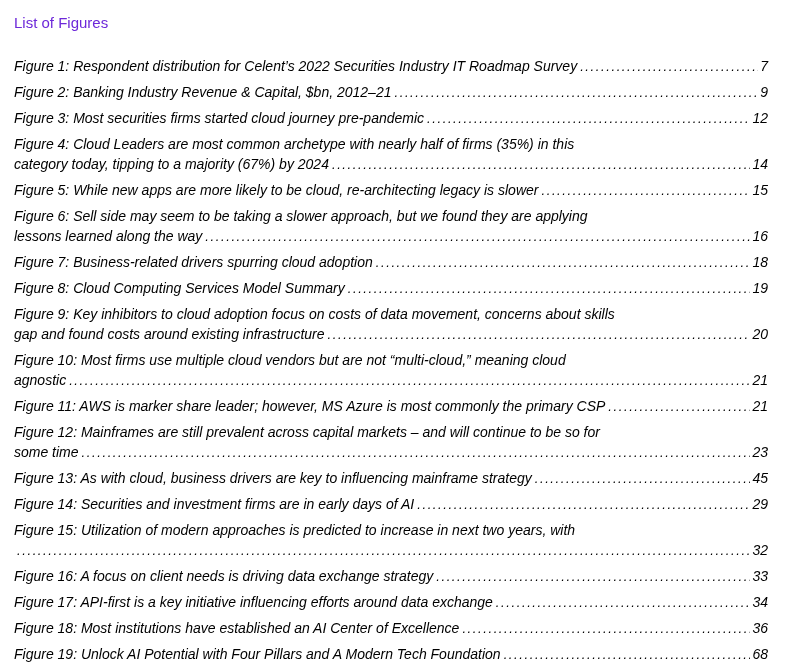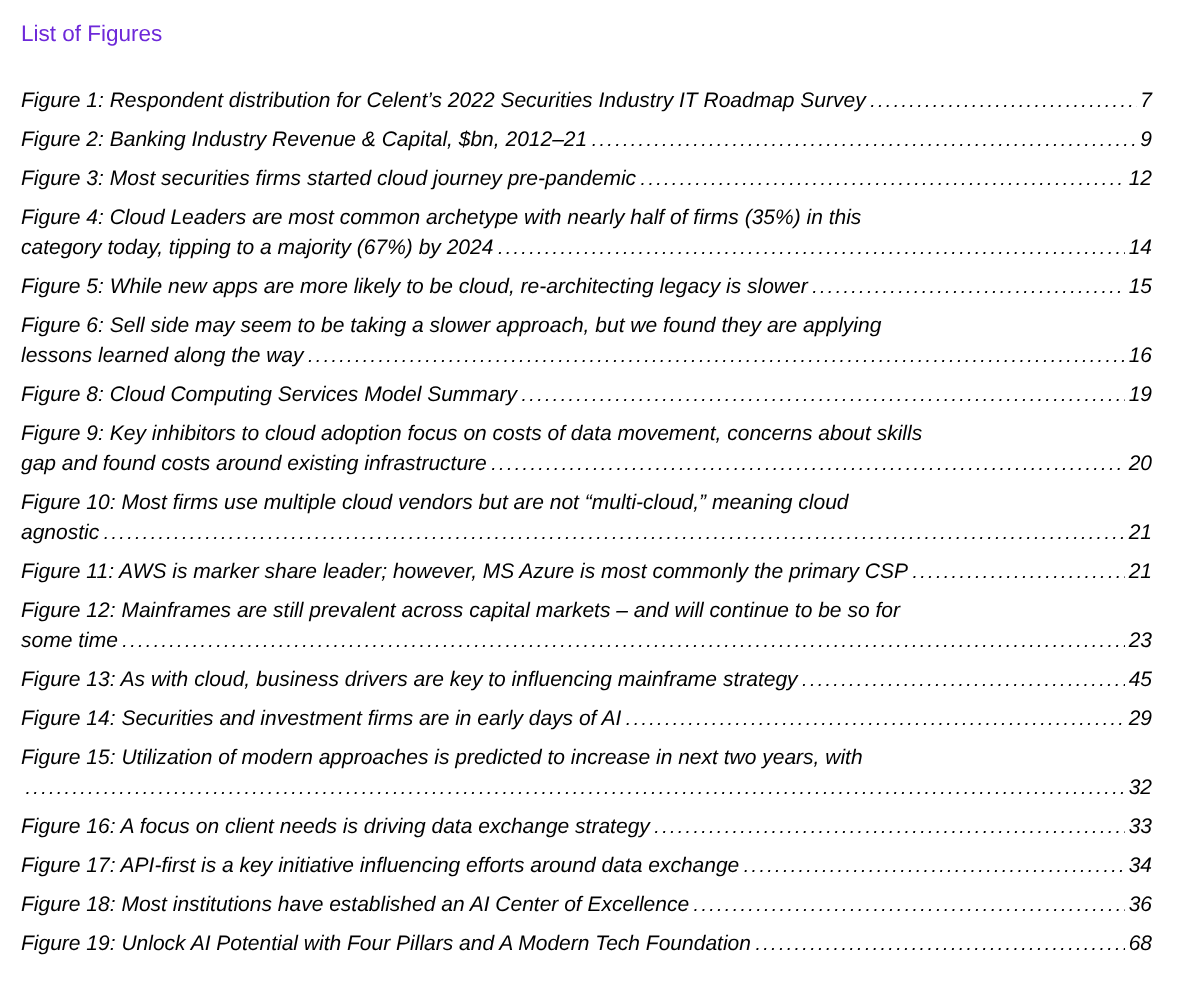--- a/index.html
+++ b/index.html
@@ -108,20 +108,27 @@
       <div class="entry">
         <div class="line"><span class="text">Figure 6: Sell side may seem to be taking a slower approach, but we found they are applying</span></div>
         <div class="line last">
           <span class="text">lessons learned along the way</span>
           <span class="leader"></span>
           <span class="pagenum">16</span>
         </div>
       </div>
       <div class="entry">
         <div class="line last">
+          <span class="text">Figure 7: Business-related drivers spurring cloud adoption</span>
+          <span class="leader"></span>
+          <span class="pagenum">18</span>
+        </div>
+      </div>
+      <div class="entry">
+        <div class="line last">
           <span class="text">Figure 8: Cloud Computing Services Model Summary</span>
           <span class="leader"></span>
           <span class="pagenum">19</span>
         </div>
       </div>
       <div class="entry">
         <div class="line"><span class="text">Figure 9: Key inhibitors to cloud adoption focus on costs of data movement, concerns about skills</span></div>
         <div class="line last">
           <span class="text">gap and found costs around existing infrastructure</span>
           <span class="leader"></span>

